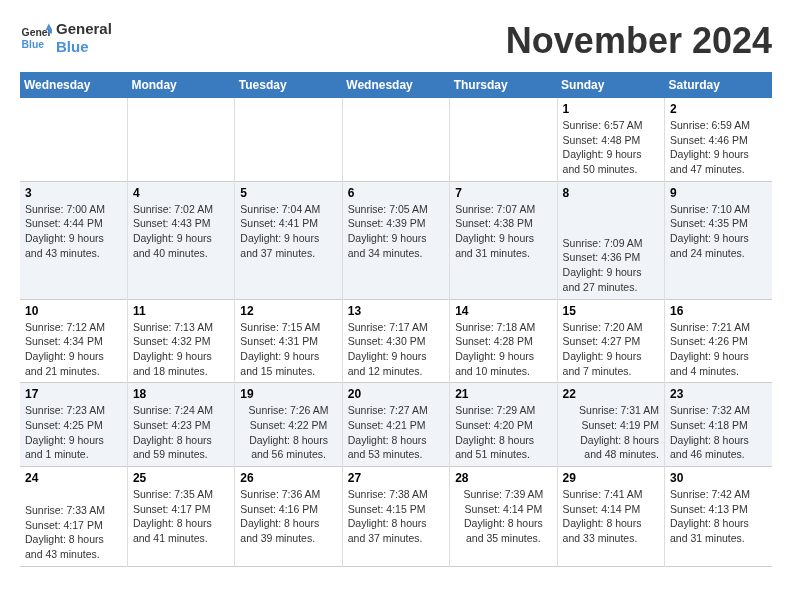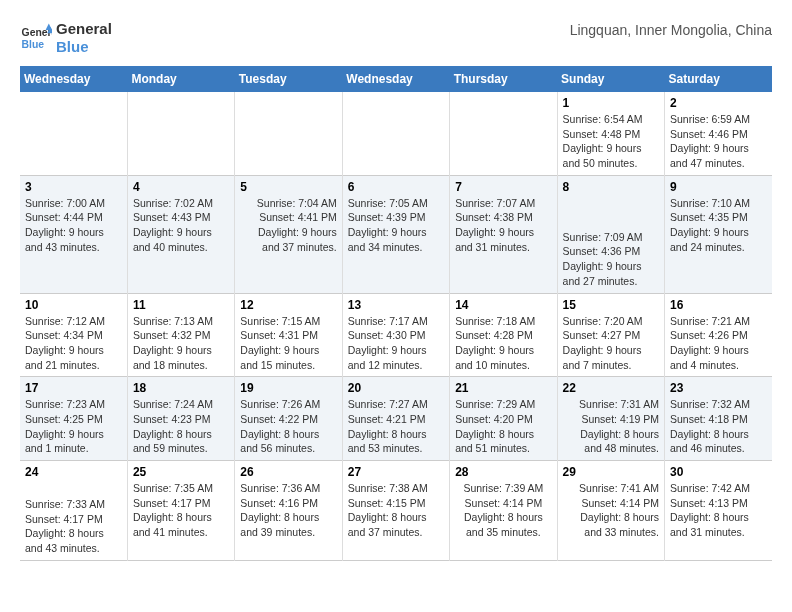--- a/index.html
+++ b/index.html
@@ -87,21 +87,21 @@
       <text x="2" y="32" font-size="13" font-weight="bold" fill="#4a90d9">Blue</text>
       <polygon points="32,10 40,10 36,2" fill="#4a90d9"></polygon>
       <polygon points="34,14 42,14 38,6" fill="#4a90d9"></polygon>
     </svg>
     <div>
       <div style="font-size:15px;font-weight:bold;color:#333;line-height:1.2;">General</div>
       <div style="font-size:15px;font-weight:bold;color:#4a90d9;line-height:1.2;">Blue</div>
     </div>
   </div>
   <div class="title-block">
-    <div class="location">Lingquan, Inner Mongolia, China</div>
+    <div class="month-title">November 2024</div>
   </div>
 </div>
 
 <table>
   <thead>
     <tr id="header-row">
     <th>Wednesday</th>
         <th>Monday</th>
         <th>Tuesday</th>
         <th>Wednesday</th>
@@ -112,21 +112,21 @@
   </thead>
   <tbody id="calendar-body">
   <tr>
         <td class="empty-cell"></td>
         <td class="empty-cell"></td>
         <td class="empty-cell"></td>
         <td class="empty-cell"></td>
         <td class="empty-cell"></td>
         <td>
           <span class="day-num">1</span>
-          <div class="day-info" style="white-space: pre-line;">Sunrise: 6:54 AM
+          <div class="day-info" style="white-space: pre-line;">Sunrise: 6:57 AM
 Sunset: 4:48 PM
 Daylight: 9 hours and 50 minutes.</div>
         </td>
         <td>
           <span class="day-num">2</span>
           <div class="day-info" style="white-space: pre-line;">Sunrise: 6:59 AM
 Sunset: 4:46 PM
 Daylight: 9 hours and 47 minutes.</div>
         </td>
       </tr>
@@ -138,21 +138,21 @@
 Daylight: 9 hours and 43 minutes.</div>
         </td>
         <td>
           <span class="day-num">4</span>
           <div class="day-info" style="white-space: pre-line;">Sunrise: 7:02 AM
 Sunset: 4:43 PM
 Daylight: 9 hours and 40 minutes.</div>
         </td>
         <td>
           <span class="day-num">5</span>
-          <div class="day-info" style="white-space: pre-line; text-align: right;">Sunrise: 7:04 AM
+          <div class="day-info" style="white-space: pre-line;">Sunrise: 7:04 AM
 Sunset: 4:41 PM
 Daylight: 9 hours and 37 minutes.</div>
         </td>
         <td>
           <span class="day-num">6</span>
           <div class="day-info" style="white-space: pre-line;">Sunrise: 7:05 AM
 Sunset: 4:39 PM
 Daylight: 9 hours and 34 minutes.</div>
         </td>
         <td>
@@ -226,21 +226,21 @@
 Daylight: 9 hours and 1 minute.</div>
         </td>
         <td>
           <span class="day-num">18</span>
           <div class="day-info" style="white-space: pre-line;">Sunrise: 7:24 AM
 Sunset: 4:23 PM
 Daylight: 8 hours and 59 minutes.</div>
         </td>
         <td>
           <span class="day-num">19</span>
-          <div class="day-info" style="white-space: pre-line;">Sunrise: 7:26 AM
+          <div class="day-info" style="white-space: pre-line; text-align: center;">Sunrise: 7:26 AM
 Sunset: 4:22 PM
 Daylight: 8 hours and 56 minutes.</div>
         </td>
         <td>
           <span class="day-num">20</span>
           <div class="day-info" style="white-space: pre-line;">Sunrise: 7:27 AM
 Sunset: 4:21 PM
 Daylight: 8 hours and 53 minutes.</div>
         </td>
         <td>
@@ -288,21 +288,21 @@
 Daylight: 8 hours and 37 minutes.</div>
         </td>
         <td>
           <span class="day-num">28</span>
           <div class="day-info" style="white-space: pre-line; text-align: center;">Sunrise: 7:39 AM
 Sunset: 4:14 PM
 Daylight: 8 hours and 35 minutes.</div>
         </td>
         <td>
           <span class="day-num">29</span>
-          <div class="day-info" style="white-space: pre-line; text-align: right;">Sunrise: 7:41 AM
+          <div class="day-info" style="white-space: pre-line;">Sunrise: 7:41 AM
 Sunset: 4:14 PM
 Daylight: 8 hours and 33 minutes.</div>
         </td>
         <td>
           <span class="day-num">30</span>
           <div class="day-info" style="white-space: pre-line;">Sunrise: 7:42 AM
 Sunset: 4:13 PM
 Daylight: 8 hours and 31 minutes.</div>
         </td>
       </tr>

